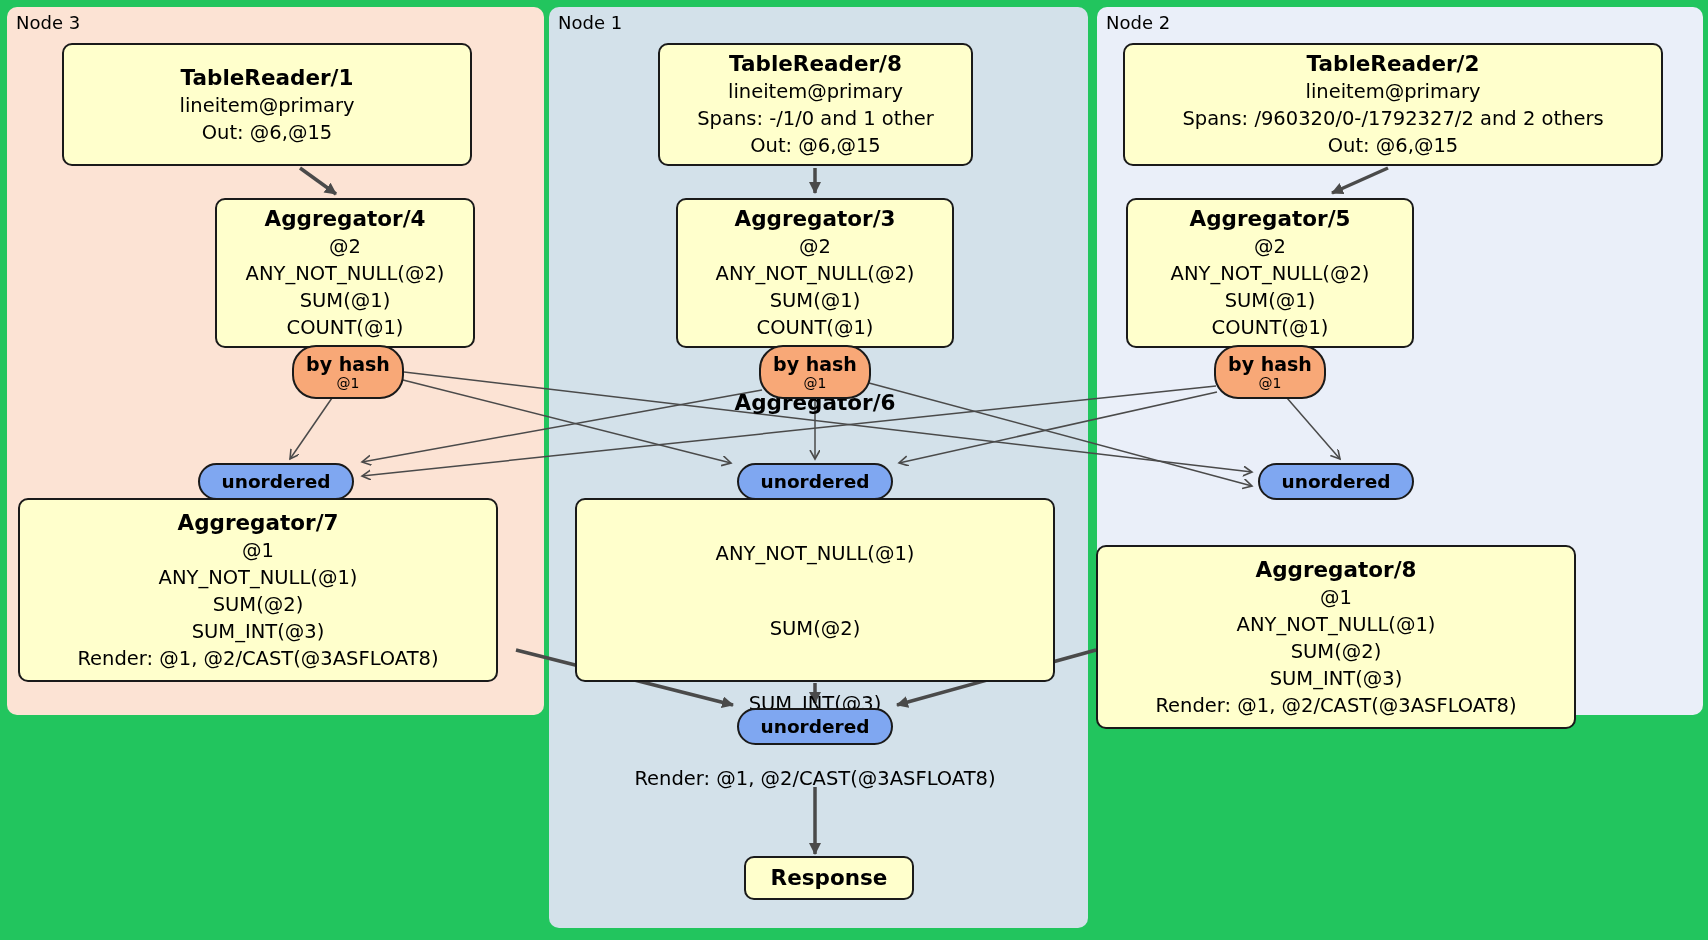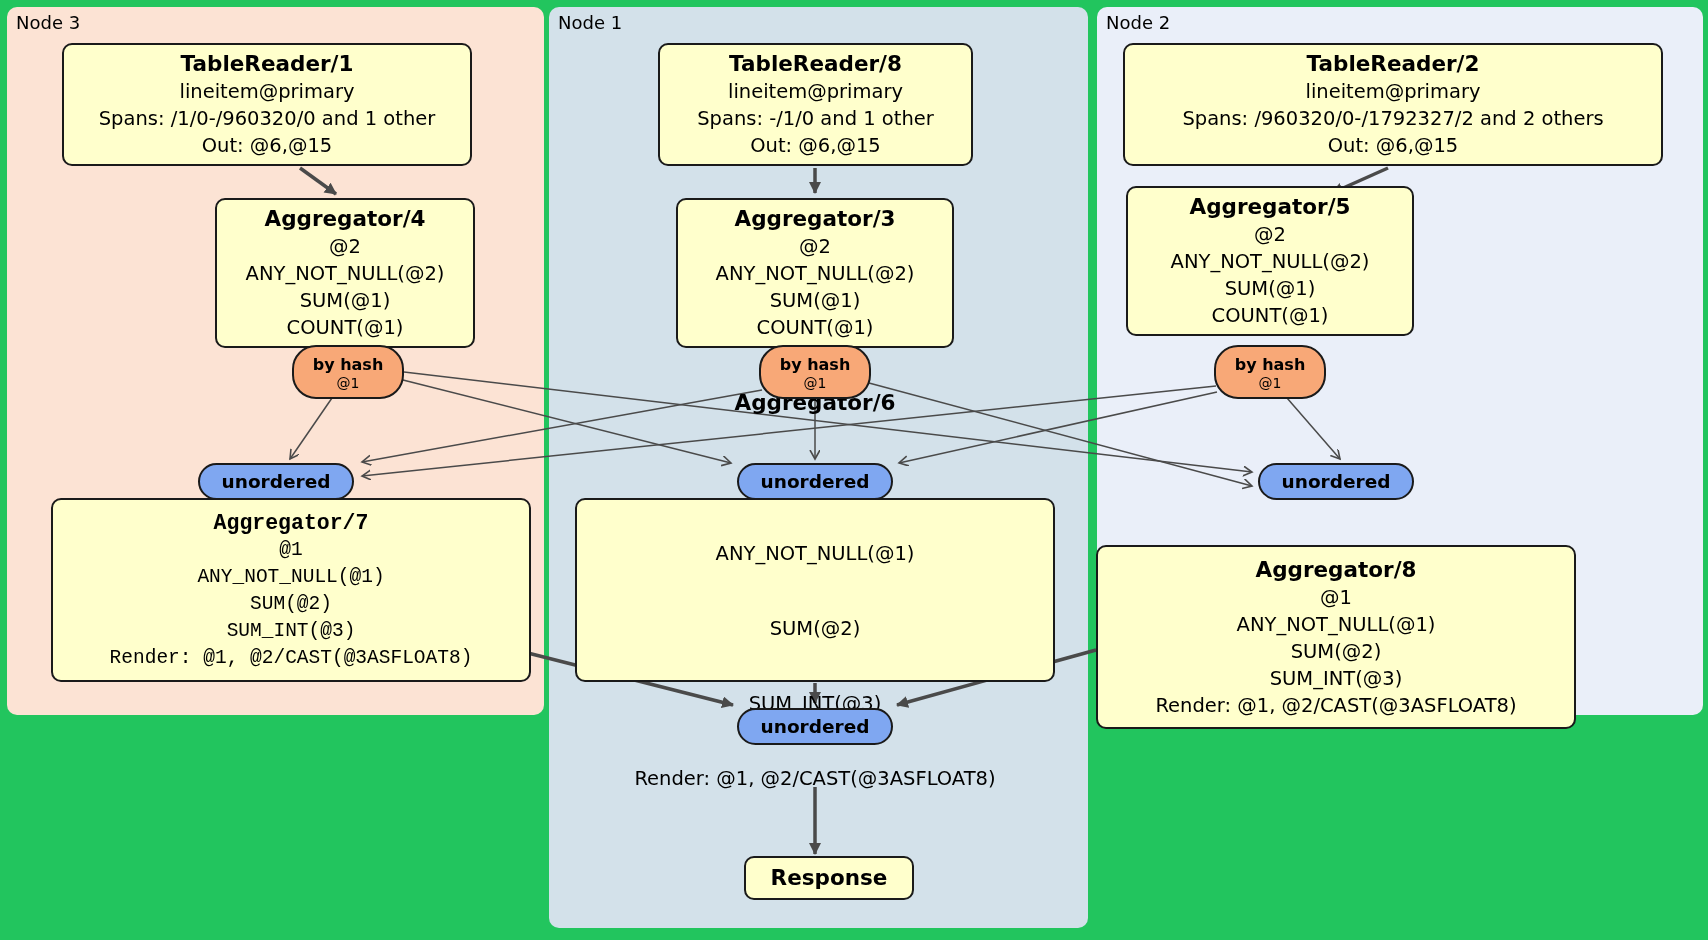--- a/index.html
+++ b/index.html
@@ -13,21 +13,21 @@
 
   .pbox{position:absolute;background:var(--box_bg);border:2px solid var(--box_border);
         border-radius:10px;z-index:2;display:flex;flex-direction:column;
         justify-content:center;align-items:center;text-align:center;box-sizing:border-box;}
   .pbox .title{font-weight:bold;font-size:21.5px;line-height:28px;white-space:nowrap;}
   .pbox .pline{font-size:19.5px;line-height:27px;white-space:nowrap;}
 
   .router{position:absolute;background:var(--router_bg);border:2px solid var(--box_border);
           border-radius:24px;z-index:3;display:flex;flex-direction:column;
           justify-content:center;align-items:center;box-sizing:border-box;}
-  .router .rlabel{font-weight:bold;font-size:16px;line-height:21px;}
+  .router .rlabel{font-weight:bold;font-size:19px;line-height:21px;}
   .router .rdetail{font-size:14px;line-height:16px;}
 
   .stream{position:absolute;background:var(--stream_bg);border:2px solid var(--box_border);
           border-radius:19px;z-index:3;display:flex;justify-content:center;align-items:center;
           font-weight:bold;font-size:18.5px;box-sizing:border-box;}
 </style>
 </head>
 <body style="--node3_bg: #FCE3D4; --node1_bg: #D3E1EA; --node2_bg: #EAEFF9; --box_bg: #FFFFCC; --box_border: #1A1A1A; --router_bg: #F8A877; --stream_bg: #7FA7F1; --edge: #4A4A4A;">
 
 <div id="canvas">
@@ -69,42 +69,41 @@
       <line x1="1217" y1="392" x2="899" y2="463" marker-end="url(#mthin)"></line>
       <line x1="404" y1="372" x2="1252" y2="472" marker-end="url(#mthin)"></line>
       <line x1="869" y1="383" x2="1252" y2="486" marker-end="url(#mthin)"></line>
       <line x1="1287" y1="398" x2="1340" y2="459" marker-end="url(#mthin)"></line>
     </g>
   </svg>
 
   <div class="pbox" style="left:62px;top:43px;width:410px;height:123px;border-radius:10px;">
     <div class="title">TableReader/1</div>
     <div class="pline">lineitem@primary</div>
-    <div class="pline">Spans: /1/0-/960320/0 and 1 other</div>
     <div class="pline">Out: @6,@15</div>
   </div>
 
   <div class="pbox" style="left:215px;top:198px;width:260px;height:150px;">
     <div class="title">Aggregator/4</div>
     <div class="pline">@2</div>
     <div class="pline">ANY_NOT_NULL(@2)</div>
     <div class="pline">SUM(@1)</div>
     <div class="pline">COUNT(@1)</div>
   </div>
 
   <div class="router" style="left:292px;top:345px;width:112px;height:54px;">
     <div class="rlabel">by hash</div>
     <div class="rdetail">@1</div>
   </div>
 
   <div class="stream" style="left:198px;top:463px;width:156px;height:37px;">
     <span>unordered</span>
   </div>
 
-  <div class="pbox" style="left:51px;top:498px;width:480px;height:184px;font-family:Liberation Mono, monospace;">
+  <div class="pbox" style="left:18px;top:498px;width:480px;height:184px;">
     <div class="title">Aggregator/7</div>
     <div class="pline">@1</div>
     <div class="pline">ANY_NOT_NULL(@1)</div>
     <div class="pline">SUM(@2)</div>
     <div class="pline">SUM_INT(@3)</div>
     <div class="pline">Render: @1, @2/CAST(@3ASFLOAT8)</div>
   </div>
 
   <div class="pbox" style="left:658px;top:43px;width:315px;height:123px;">
     <div class="title">TableReader/8</div>
@@ -148,21 +147,21 @@
     <div class="title">Response</div>
   </div>
 
   <div class="pbox" style="left:1123px;top:43px;width:540px;height:123px;text-align:center;">
     <div class="title">TableReader/2</div>
     <div class="pline">lineitem@primary</div>
     <div class="pline">Spans: /960320/0-/1792327/2 and 2 others</div>
     <div class="pline">Out: @6,@15</div>
   </div>
 
-  <div class="pbox" style="left:1126px;top:186px;width:288px;height:150px;">
+  <div class="pbox" style="left:1126px;top:198px;width:288px;height:150px;">
     <div class="title">Aggregator/5</div>
     <div class="pline">@2</div>
     <div class="pline">ANY_NOT_NULL(@2)</div>
     <div class="pline">SUM(@1)</div>
     <div class="pline">COUNT(@1)</div>
   </div>
 
   <div class="router" style="left:1214px;top:345px;width:112px;height:54px;">
     <div class="rlabel">by hash</div>
     <div class="rdetail">@1</div>

